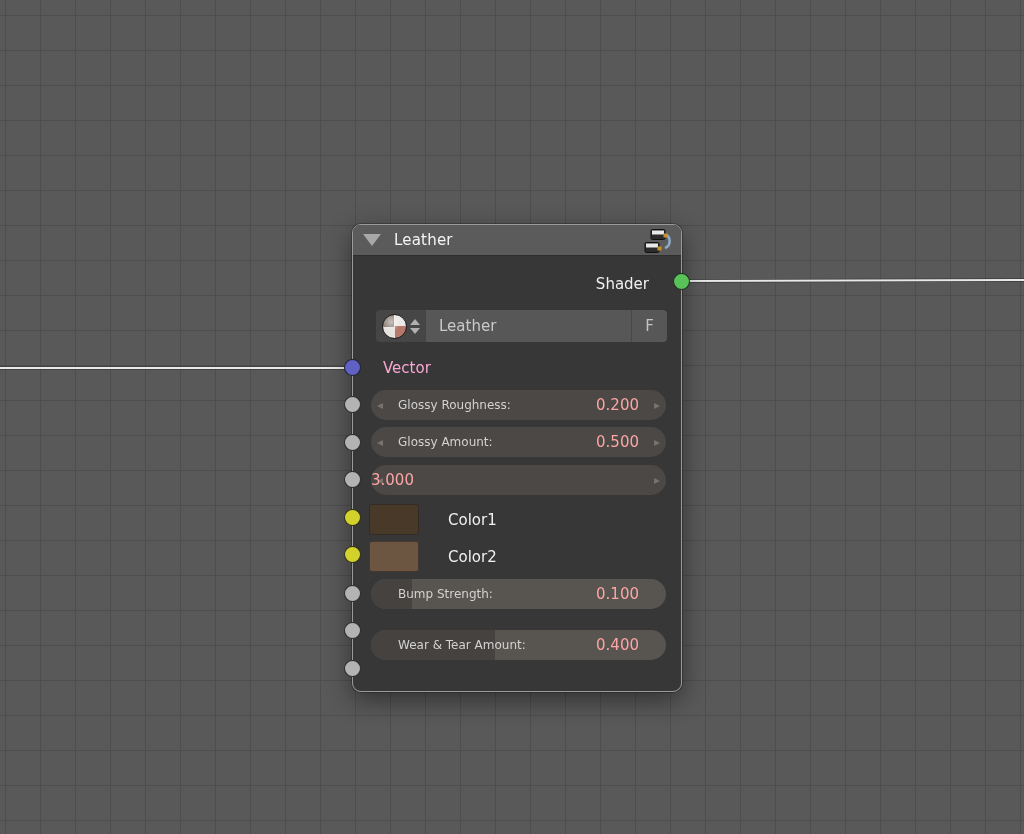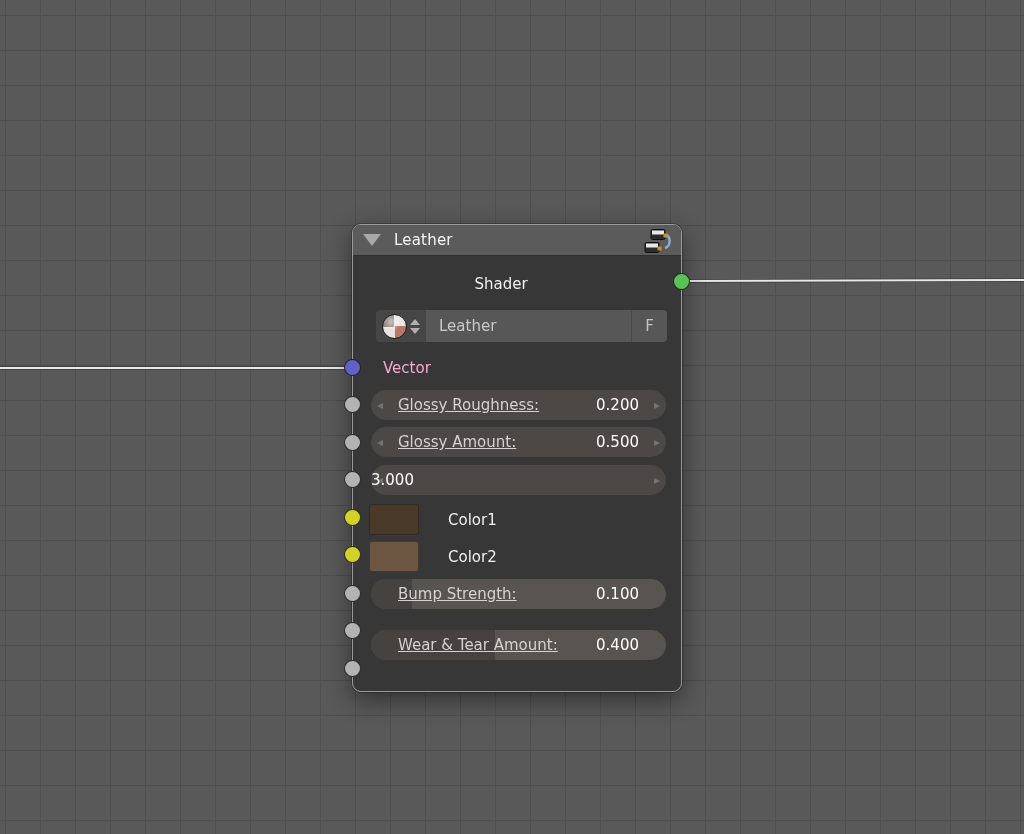--- a/index.html
+++ b/index.html
@@ -37,21 +37,21 @@
     width:0; height:0; margin-left:10px;
     border-left:9px solid transparent; border-right:9px solid transparent;
     border-top:12px solid #a8a8a8;
   }
   .node-title { color:#f4f4f4; font-size:15px; margin-left:13px; letter-spacing:0.2px; }
   .group-icon { position:absolute; right:10px; top:3px; }
 
   
   .row { position:absolute; left:0; right:0; display:flex; align-items:center; }
 
-  .out-row { top:44px; height:30px; justify-content:center; padding-right:32px; }
+  .out-row { top:44px; height:30px; justify-content:flex-end; padding-right:32px; }
   .out-label { color:#f0f0f0; font-size:15px; }
 
   .name-row {
     top:85px; left:23px; width:291px; height:32px;
     display:flex; align-items:stretch; border-radius:4px; overflow:hidden;
     position:absolute;
   }
   .browse {
     width:50px; background:#464646; display:flex; align-items:center; justify-content:center; gap:2px;
   }
@@ -80,22 +80,22 @@
   .num-pill, .slider {
     position:absolute; left:18px; width:295px; height:30px;
     border-radius:15px; display:flex; align-items:center; overflow:hidden;
   }
   .num-pill { background:#4b4846; }
   .slider   { background:#585450; }
   .slider-fill {
     position:absolute; left:0; top:0; bottom:0; width:var(--fill,0%);
     background:#454240;
   }
-  .num-label { position:relative; color:#d2d2d2; font-size:15px; margin-left:27px; flex:1;text-decoration:underline; }
-  .num-value { position:relative; color:#ffffff; font-size:15px; margin-right:27px; }
+  .num-label { position:relative; color:#d2d2d2; font-size:12px; margin-left:27px; flex:1; }
+  .num-value { position:relative; color:#fca5a5; font-size:15px; margin-right:27px; }
   .arr { position:absolute; color:#77736f; font-size:12px; top:50%; transform:translateY(-52%); }
   .arr.left { left:6px; }
   .arr.right { right:6px; }
 
   .pill-1 { top:165px; } .pill-2 { top:202px; } .pill-3 { top:240px; }
   .slider-1 { top:354px; } .slider-2 { top:405px; } .slider-3 { top:429px; }
 
   .color-row { height:31px; }
   .color-1 { top:279px; } .color-2 { top:316px; }
   .swatch {

